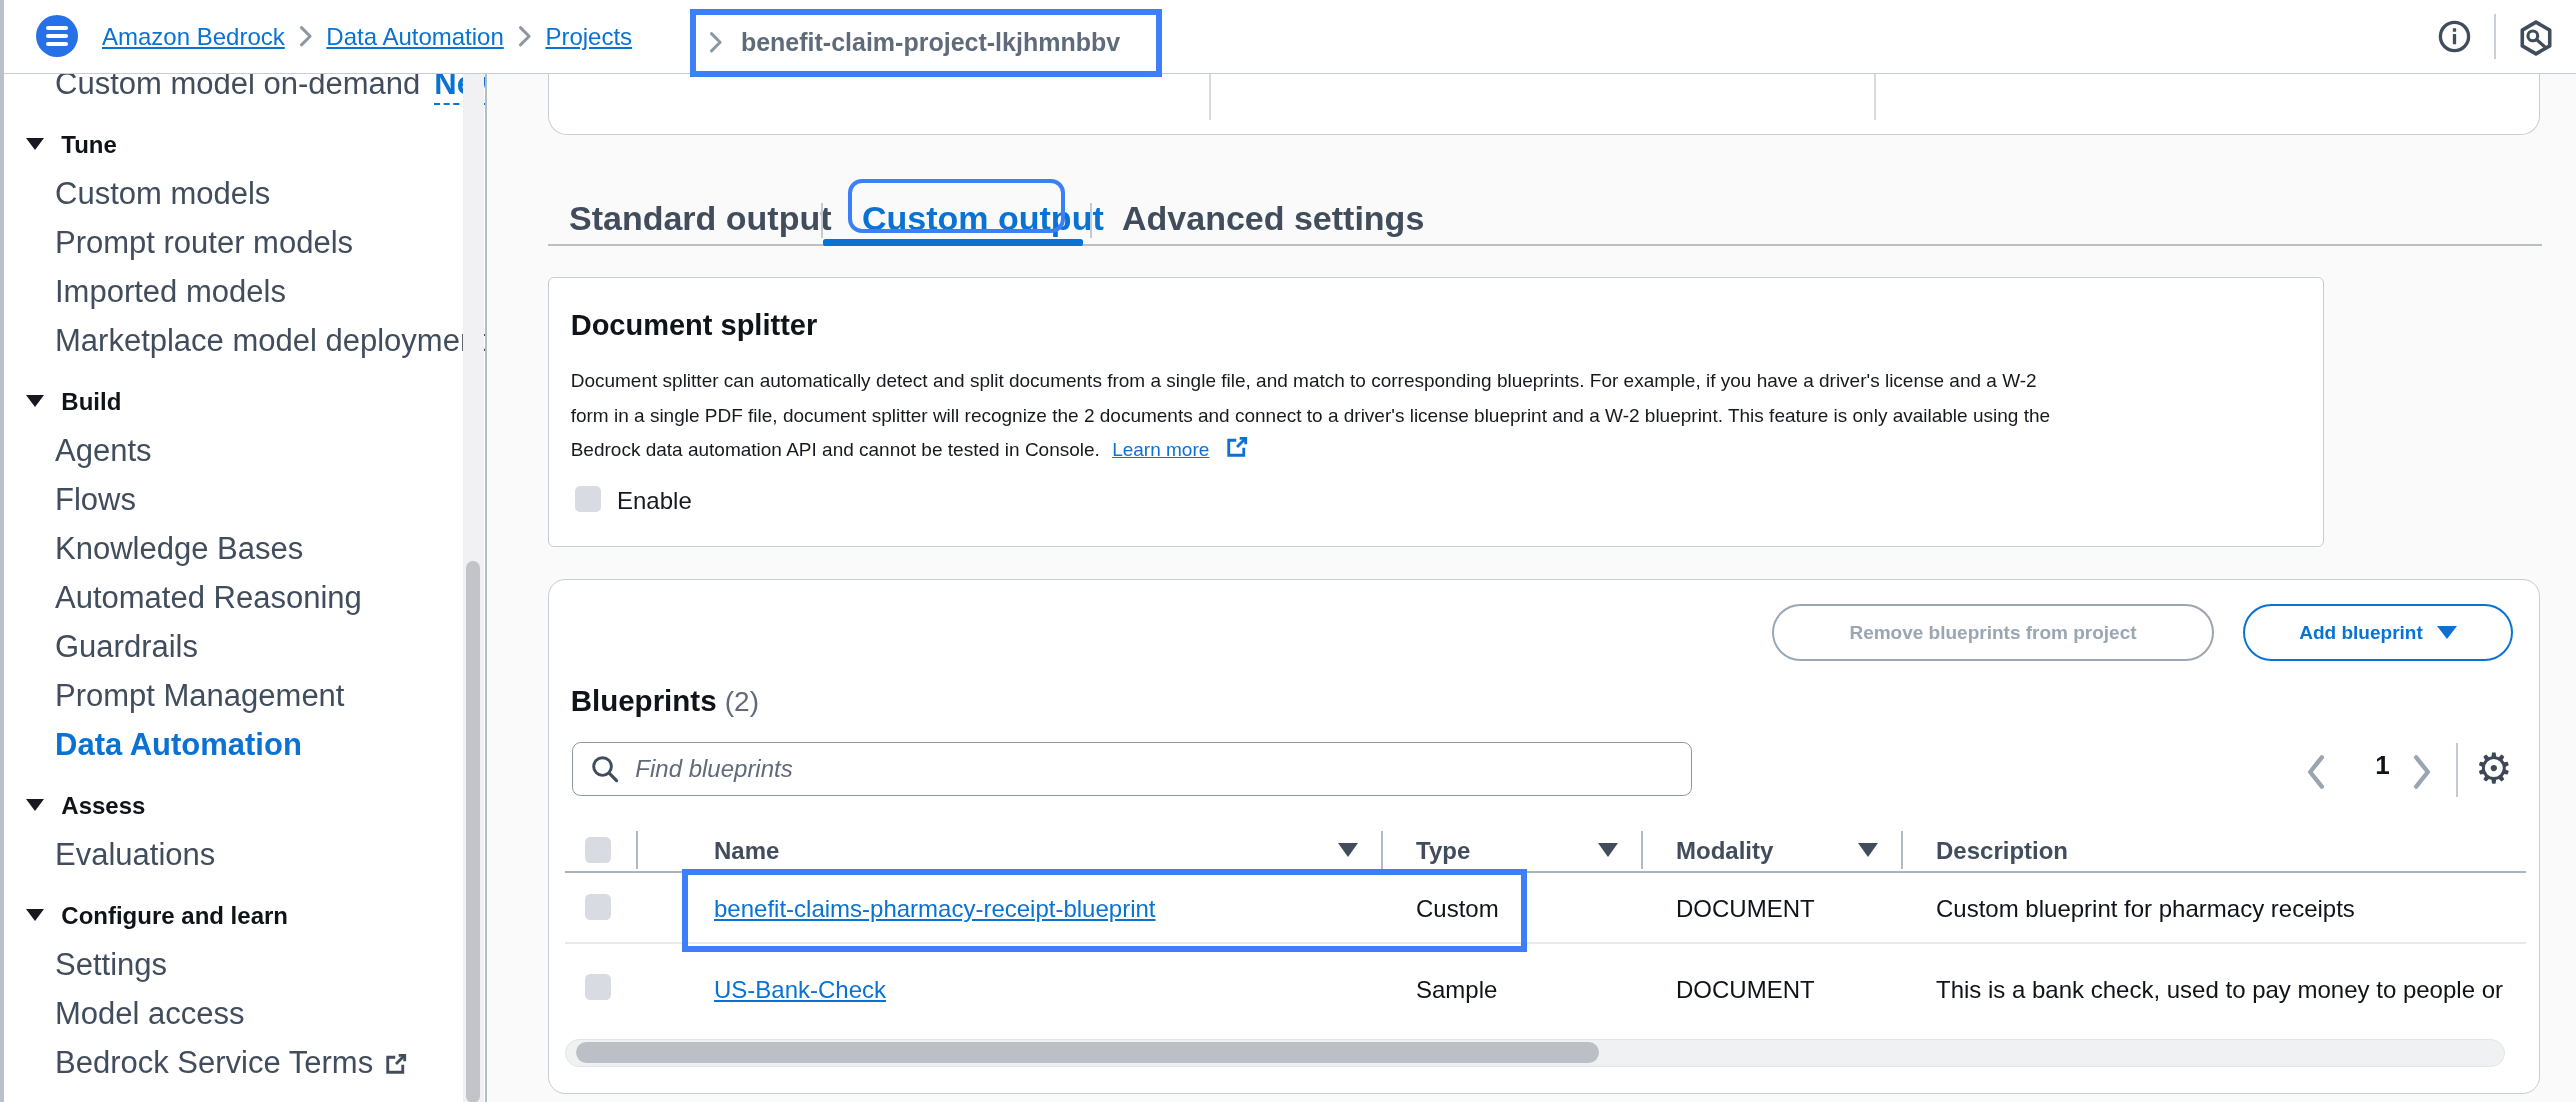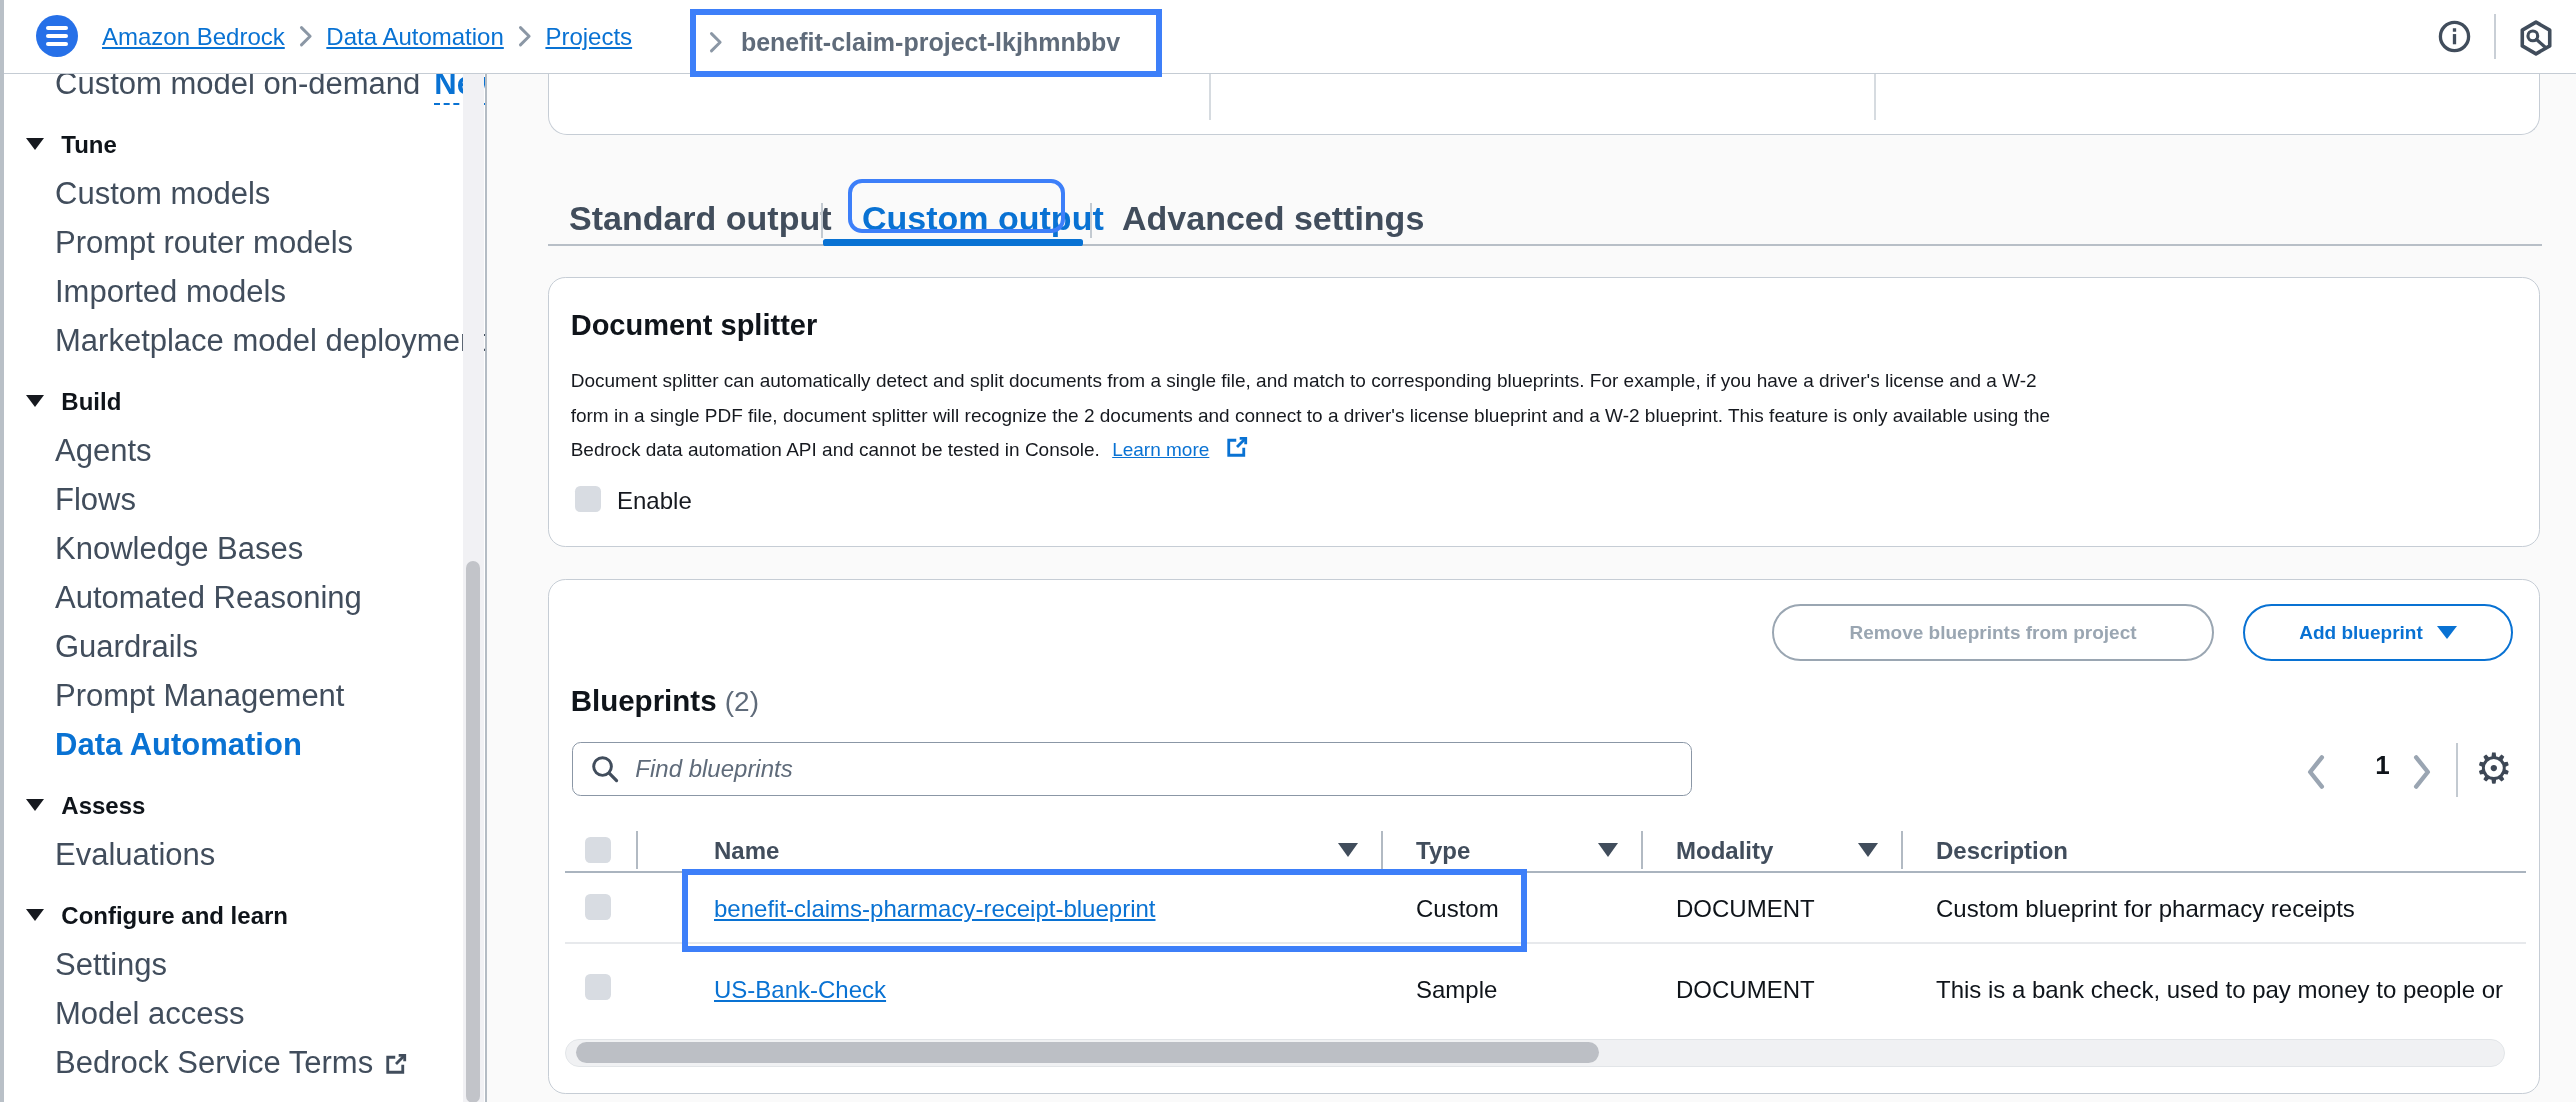--- a/index.html
+++ b/index.html
@@ -35,21 +35,21 @@
   #cutcard{left:548px;top:73px;width:1992px;height:62px;border-top:none;border-radius:0 0 19px 19px;}
   .cut-div{position:absolute;top:0;width:1.7px;height:47px;background:#d6dbe0;}
   
   .tab{position:absolute;top:196px;height:45px;line-height:45px;font-size:34px;font-weight:bold;color:#414d5c;z-index:3;cursor:pointer;white-space:nowrap;}
   .tab-active{color:#0972d3;}
   .tab-sep{position:absolute;top:203px;width:1.7px;height:35px;background:#c3cad1;z-index:3;}
   #tabsrule{position:absolute;left:548px;top:244px;width:1994px;height:1.7px;background:#b8bfc7;z-index:2;}
   #tab-underline{position:absolute;left:823px;top:239px;width:260px;height:7px;background:#0972d3;border-radius:2.6px;z-index:3;}
   #tab-annotation{position:absolute;left:848px;top:179px;width:217px;height:54px;border:4.3px solid #3d7ff9;border-radius:14px;box-sizing:border-box;z-index:7;}
   
-  #doc-card{left:548px;top:277px;width:1992px;height:270px;overflow:hidden;}
+  #doc-card{left:548px;top:277px;width:1776px;height:270px;overflow:hidden;border-radius:6px;}
   #doc-title{position:absolute;left:21.7px;top:31px;font-size:29px;font-weight:bold;color:#0f141a;}
   .doc-line{position:absolute;left:21.7px;height:35px;line-height:35px;font-size:19px;color:#16191f;white-space:nowrap;}
   a.learn{color:#0972d3;text-decoration:underline;cursor:pointer;}
   .checkbox{position:absolute;width:26px;height:26px;border-radius:5.2px;background:#d8dce2;cursor:pointer;}
   #doc-enable-label{position:absolute;left:68px;top:205px;height:35px;line-height:35px;font-size:24px;color:#16191f;}
   
   #bp-card{left:548px;top:579px;width:1992px;height:515px;overflow:hidden;}
   .btn{position:absolute;top:24px;height:57px;border-radius:29px;box-sizing:border-box;display:flex;align-items:center;justify-content:center;font-size:19px;font-weight:bold;cursor:pointer;background:#fff;white-space:nowrap;}
   #btn-remove{left:1223px;width:442px;border:2.6px solid #9aa6b2;color:#9aa6b2;}
   #btn-add{left:1694px;width:270px;border:2.6px solid #0972d3;color:#0972d3;gap:14px;}

